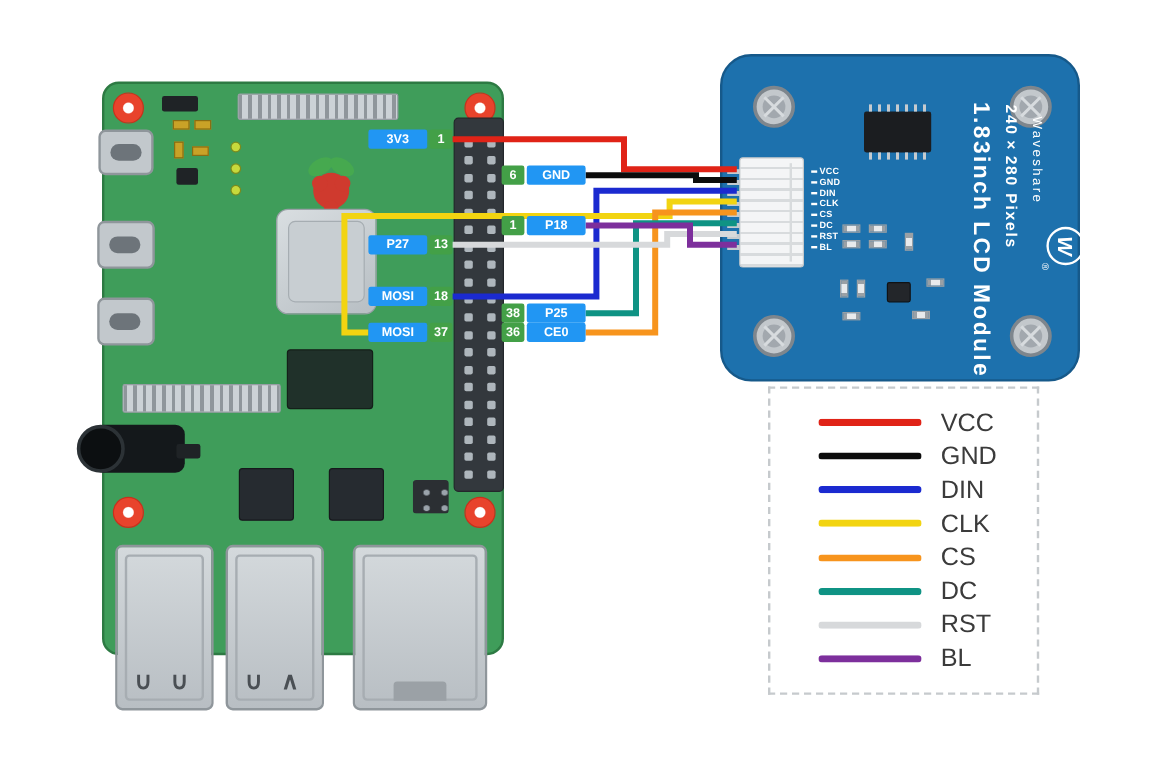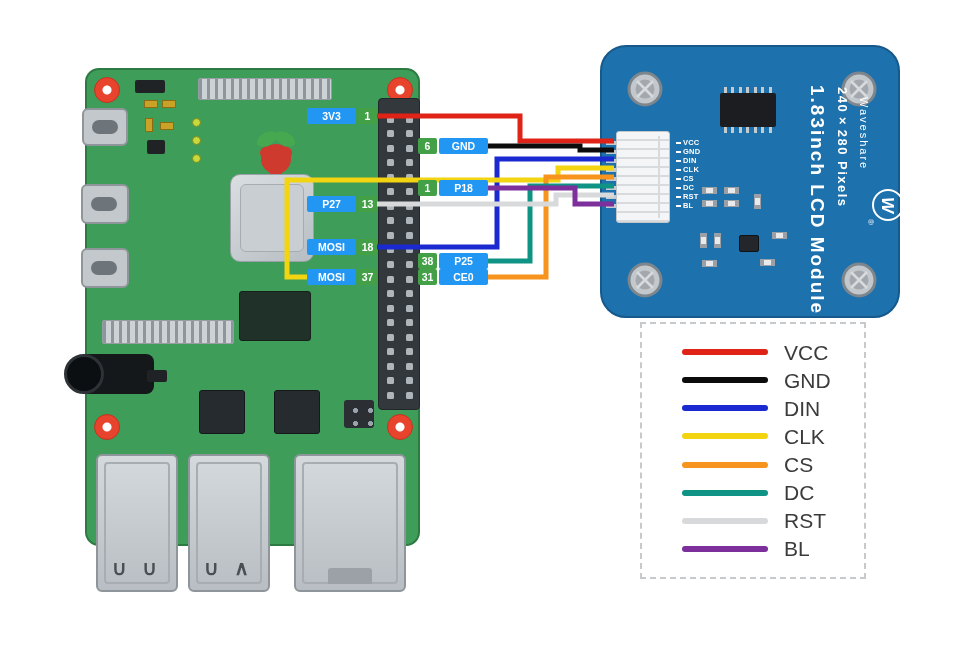--- a/index.html
+++ b/index.html
@@ -227,21 +227,21 @@
   </div>
   <div class="badge-group" style="left:418px;top:180px">
     <span class="badge num">1</span>
     <span class="badge name">P18</span>
   </div>
   <div class="badge-group" style="left:418px;top:253px">
     <span class="badge num">38</span>
     <span class="badge name">P25</span>
   </div>
   <div class="badge-group" style="left:418px;top:269px">
-    <span class="badge num">31</span>
+    <span class="badge num">36</span>
     <span class="badge name">CE0</span>
   </div>
 
   <div class="lcd-board">
     <svg class="screw" style="left:23px;top:22px" width="40" height="40" viewBox="0 0 40 40">
       <circle cx="20" cy="20" r="16" fill="#c3c8cc" stroke="#7e868d" stroke-width="3"></circle>
       <circle cx="20" cy="20" r="9.5" fill="#a2a8ae"></circle>
       <path d="M12 12 L28 28 M12 28 L28 12" stroke="#d7dbde" stroke-width="2.5"></path>
     </svg>
     <svg class="screw" style="left:237px;top:22px" width="40" height="40" viewBox="0 0 40 40">

